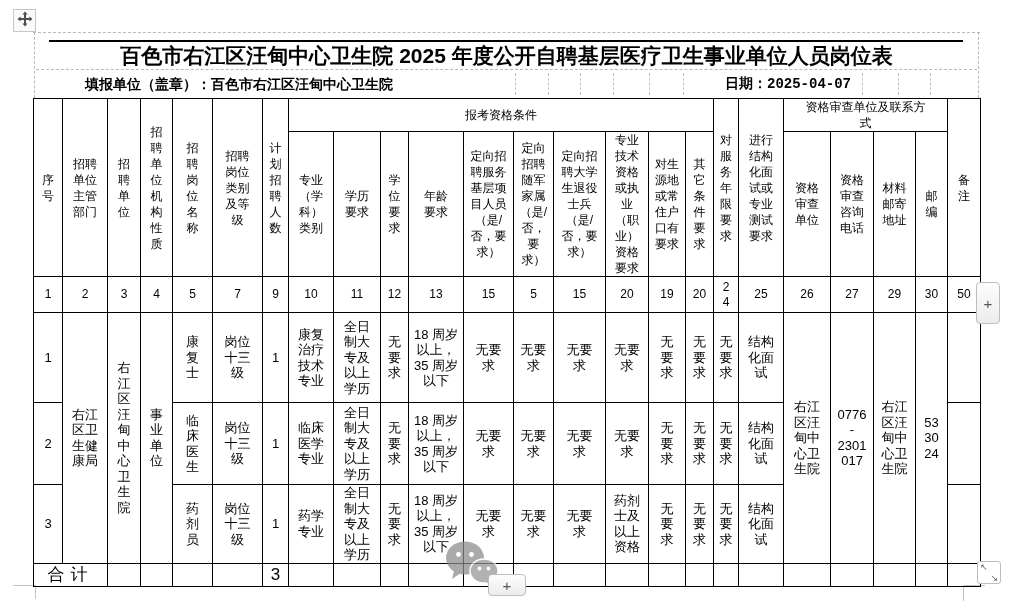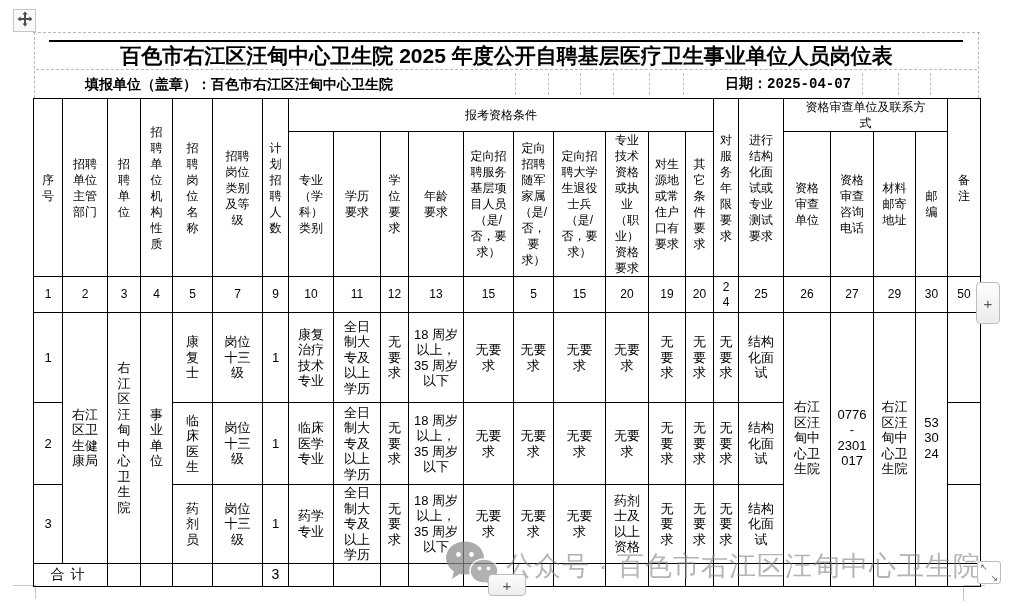--- a/index.html
+++ b/index.html
@@ -29,21 +29,21 @@
 
   
   table.doc-table { position:absolute; left:33px; top:98px; width:947px;
     border-collapse:collapse; table-layout:fixed; z-index:1; }
   table.doc-table td { border:1px solid #000; text-align:center; vertical-align:middle;
     padding:0; overflow:hidden; white-space:pre-line; color:#000;
     font-size:13px; line-height:15.5px; }
   tr.h1 td, tr.h2 td { font-size:12px; line-height:16px; font-weight:normal; }
   td.small { font-size:10.5px; line-height:13px; }
   tr.nums td { font-size:12px; line-height:15px; }
-  tr.total td { font-size:14px; }
+  tr.total td { font-size:17px; }
   td.sum-label { letter-spacing:6px; }
 
   
   .watermark { position:absolute; left:444px; top:539px; display:flex; align-items:center;
     gap:6px; z-index:5; pointer-events:none; }
   .wm-text { font-size:27px; color:rgba(134,134,134,0.62); letter-spacing:1px; white-space:nowrap; }
 
   
   .btn-plus { position:absolute; background:linear-gradient(#fdfdfd,#ececec);
     border:1px solid #bdbdbd; border-radius:4px; color:#555; display:flex;
@@ -481,21 +481,20 @@
           <path d="M10 32 L8 40 L17 34 Z" fill="#8a8a8a"></path>
           <circle cx="14.5" cy="15.5" r="2.4" fill="#ffffff"></circle>
           <circle cx="27.5" cy="15.5" r="2.4" fill="#ffffff"></circle>
           <ellipse cx="40" cy="32" rx="14" ry="12" fill="#949494" stroke="#ffffff" stroke-width="1.5"></ellipse>
           <path d="M48 41 L50 48 L42 43 Z" fill="#949494"></path>
           <circle cx="35.5" cy="29.5" r="1.9" fill="#ffffff"></circle>
           <circle cx="44.5" cy="29.5" r="1.9" fill="#ffffff"></circle>
         </g>
       </svg>
     </span>
-    <span class="wm-text">公众号 · 百色市右江区汪甸中心卫生院</span>
   </div>
 
   <div class="btn-plus add-row">
     <span>+</span>
   </div>
   <div class="btn-plus add-col">
     <span>+</span>
   </div>
   <div class="resize-handle">
     <span class="a1">↖</span>

